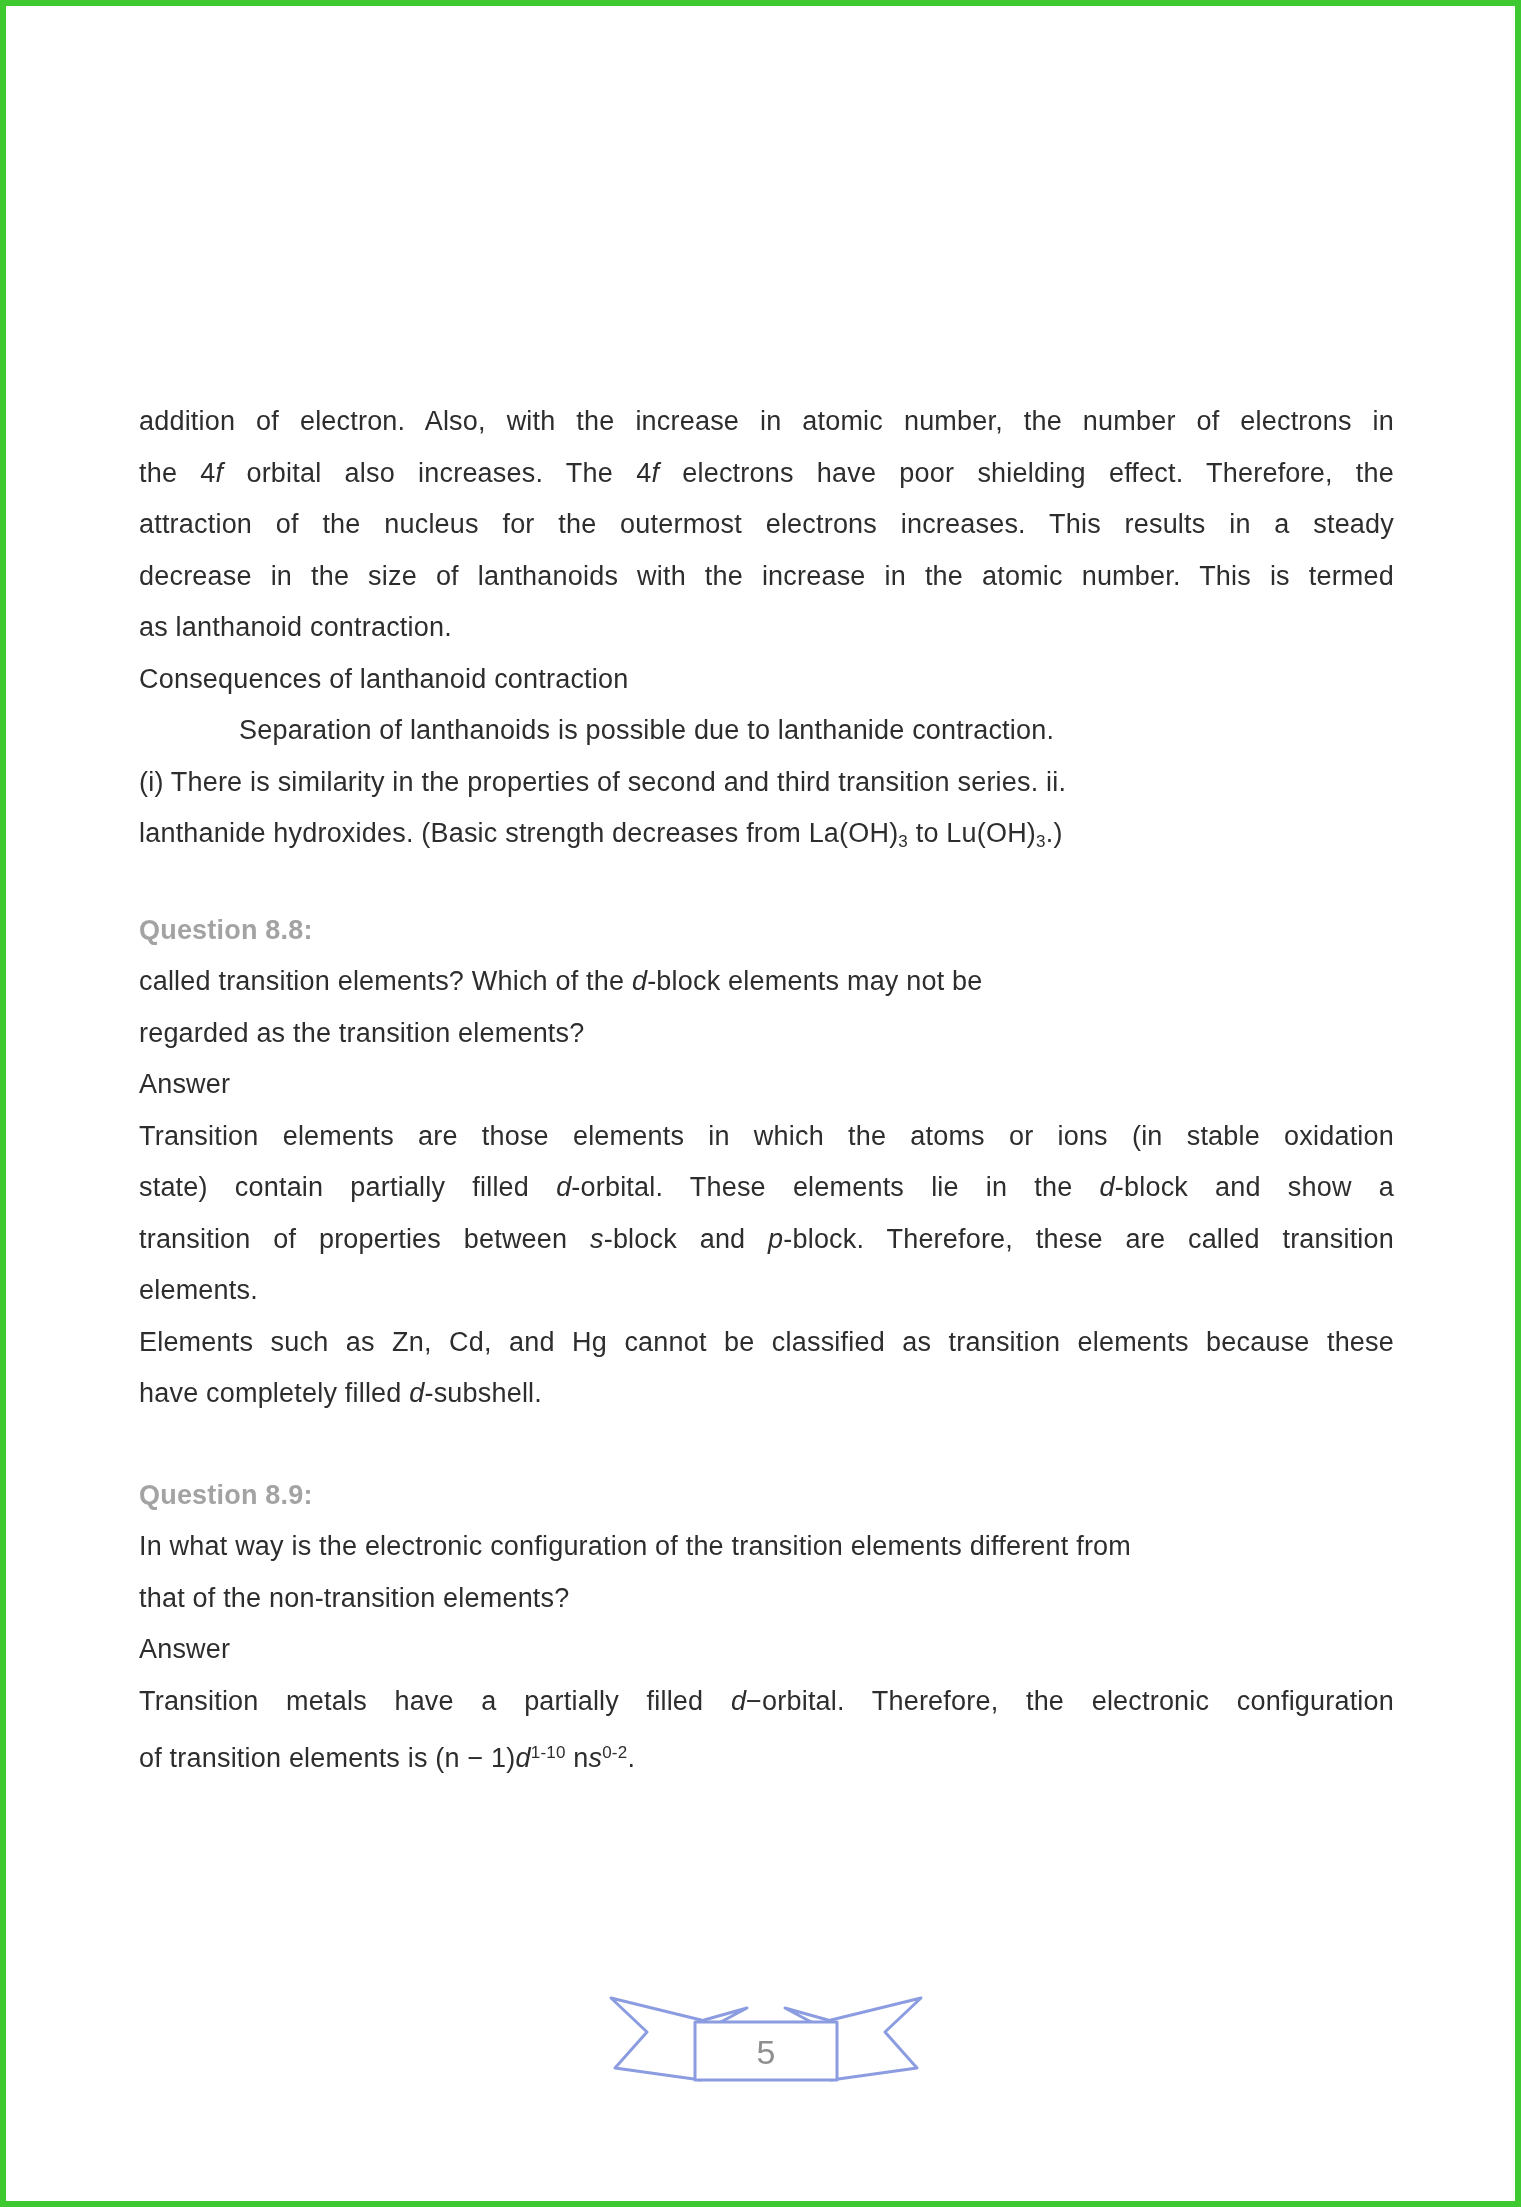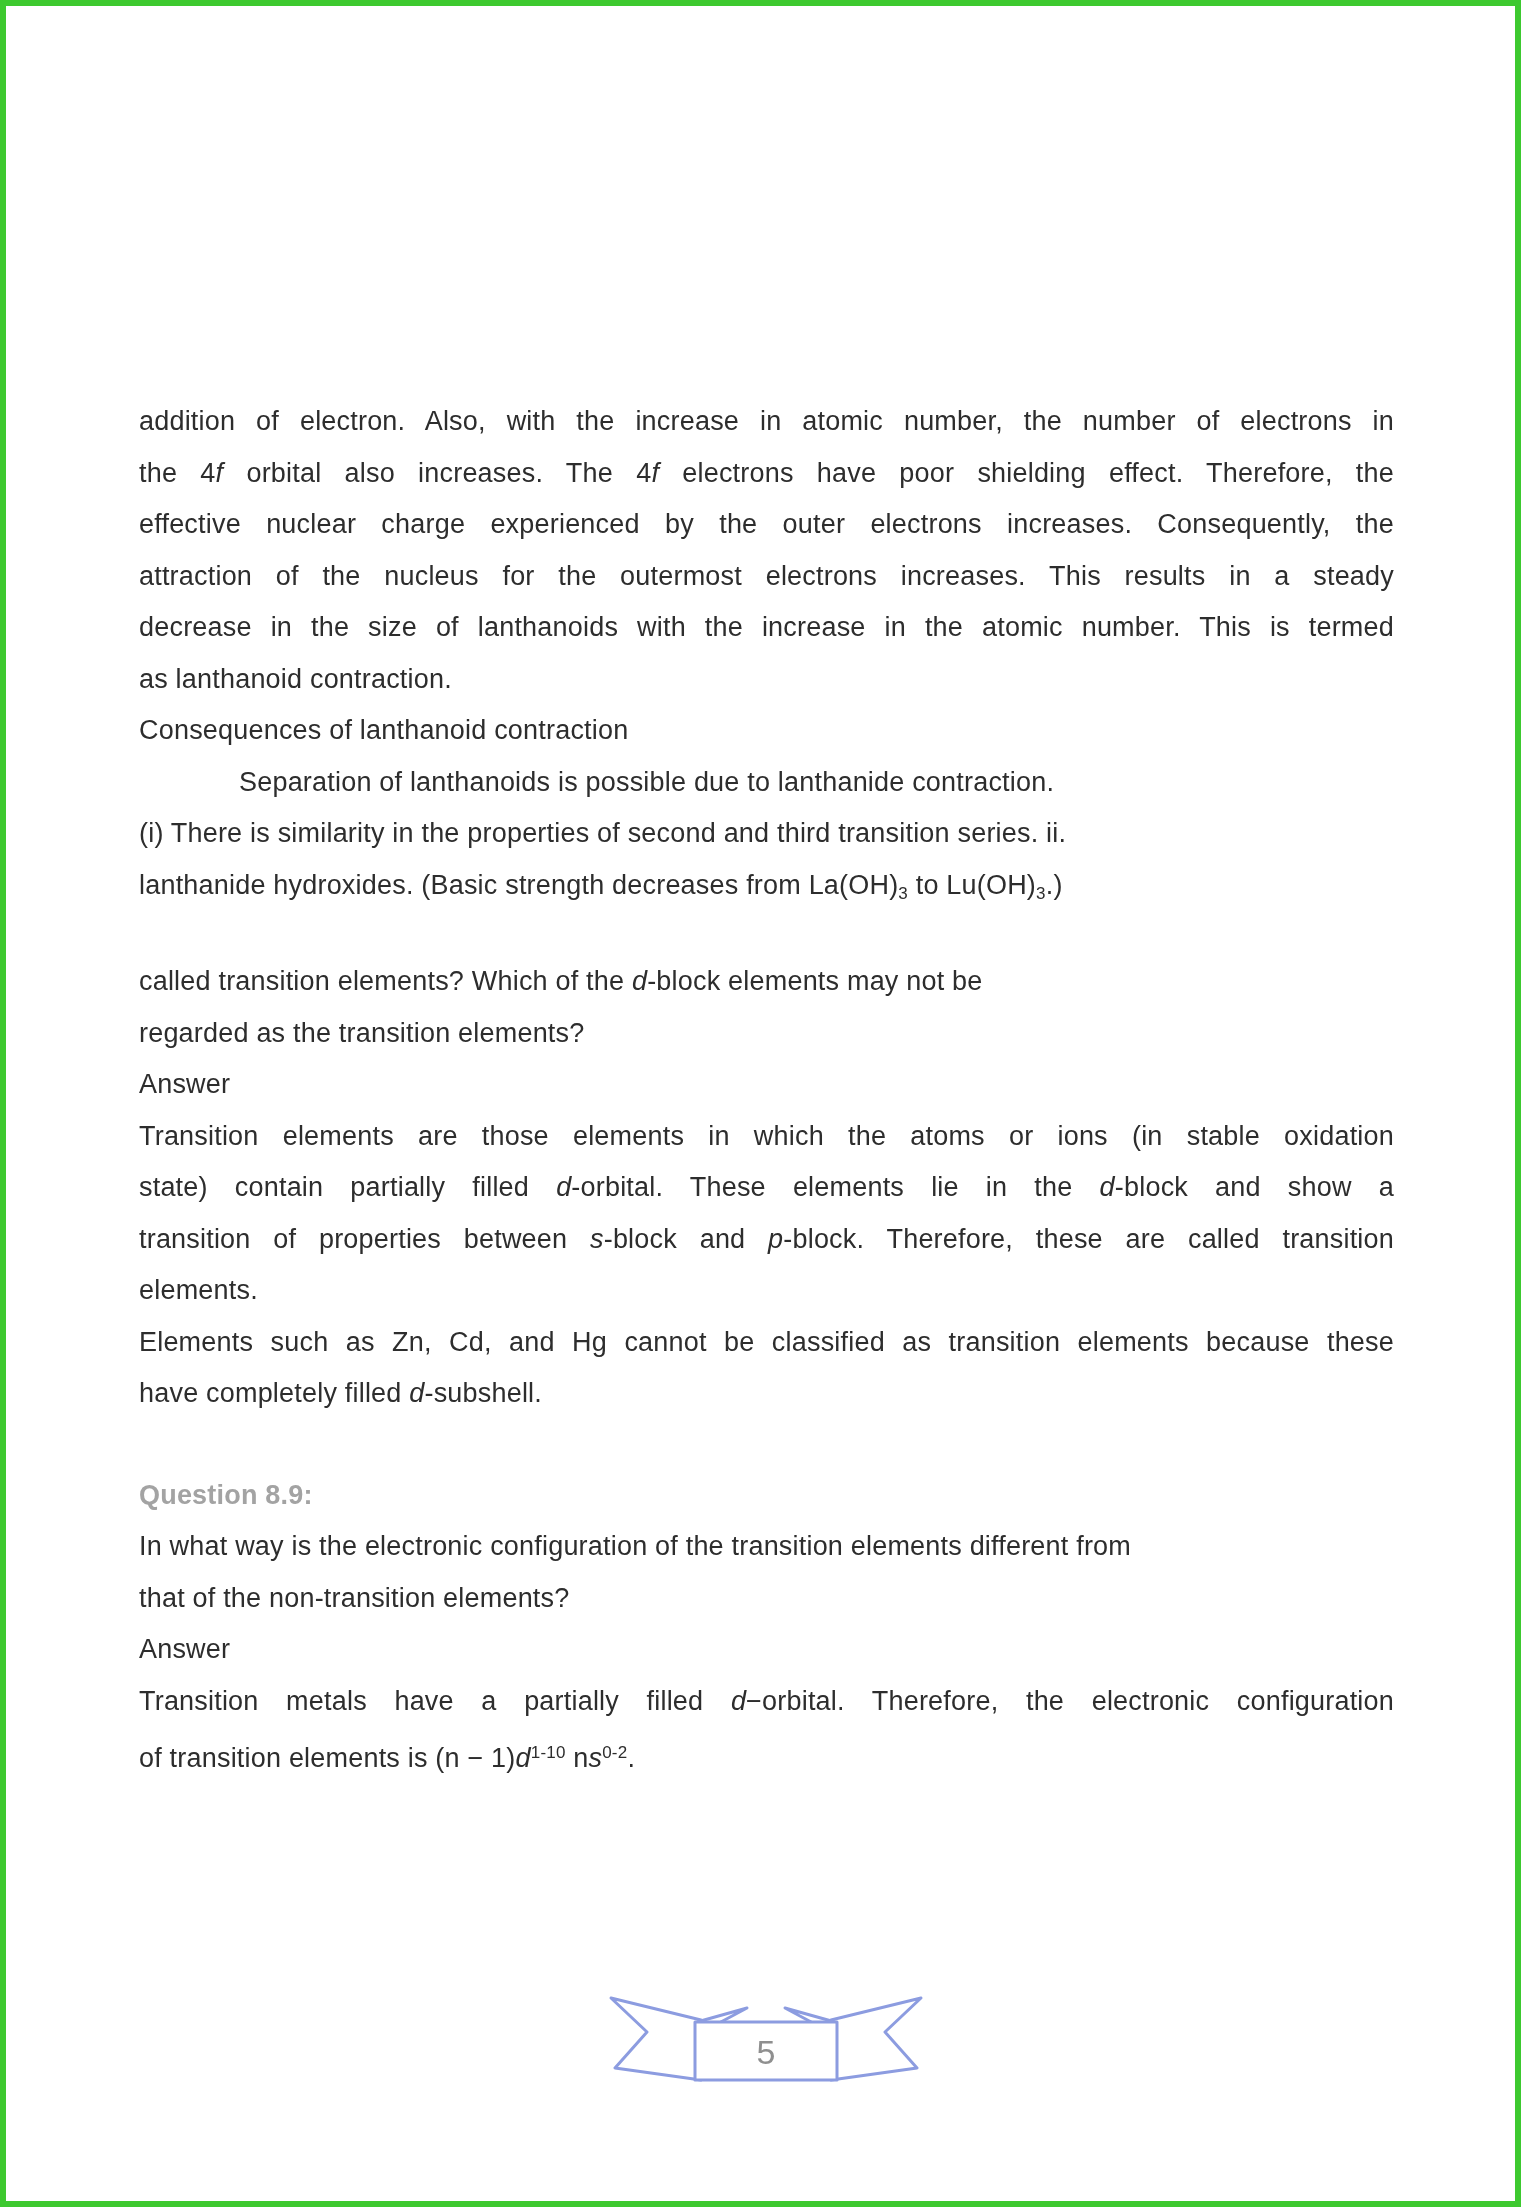--- a/index.html
+++ b/index.html
@@ -41,29 +41,29 @@
   }
 </style>
 </head>
 <body>
 
 <div class="page">
 
   <div class="doc" id="doc-body">
       <div class="line just"><span>addition of electron. Also, with the increase in atomic number, the number of electrons in</span></div>
       <div class="line just"><span>the 4</span><span class="it">f</span><span> orbital also increases. The 4</span><span class="it">f</span><span> electrons have poor shielding effect. Therefore, the</span></div>
-      <div class="line just"><span>effective nuclear charge experienced by the outer electrons increases. Consequently, the</span></div>
       <div class="line just"><span>attraction of the nucleus for the outermost electrons increases. This results in a steady</span></div>
       <div class="line just"><span>decrease in the size of lanthanoids with the increase in the atomic number. This is termed</span></div>
       <div class="line"><span>as lanthanoid contraction.</span></div>
       <div class="line"><span class="bd">Consequences of lanthanoid contraction</span></div>
       <div class="line" style="padding-left: 100px;"><span>Separation of lanthanoids is possible due to lanthanide contraction.</span></div>
       <div class="line"><span class="bd">(i)</span><span> There is similarity in the properties of second and third transition series. ii.</span></div>
       <div class="line"><span>lanthanide hydroxides. (Basic strength decreases from La(OH)</span><span class="sb">3</span><span> to Lu(OH)</span><span class="sb">3</span><span>.)</span></div>
       <div class="gap" style="height: 45px;"></div>
+      <div class="line qhead"><span>Question 8.8:</span></div>
       <div class="line"><span>called transition elements? Which of the </span><span class="it">d</span><span>-block elements may not be</span></div>
       <div class="line"><span>regarded as the transition elements?</span></div>
       <div class="line"><span>Answer</span></div>
       <div class="line just"><span>Transition elements are those elements in which the atoms or ions (in stable oxidation</span></div>
       <div class="line just"><span>state) contain partially filled </span><span class="it">d</span><span>-orbital. These elements lie in the </span><span class="it">d</span><span>-block and show a</span></div>
       <div class="line just"><span>transition of properties between </span><span class="it">s</span><span>-block and </span><span class="it">p</span><span>-block. Therefore, these are called transition</span></div>
       <div class="line"><span>elements.</span></div>
       <div class="line just"><span>Elements such as Zn, Cd, and Hg cannot be classified as transition elements because these</span></div>
       <div class="line"><span>have completely filled </span><span class="it">d</span><span>-subshell.</span></div>
       <div class="gap" style="height: 50px;"></div>

